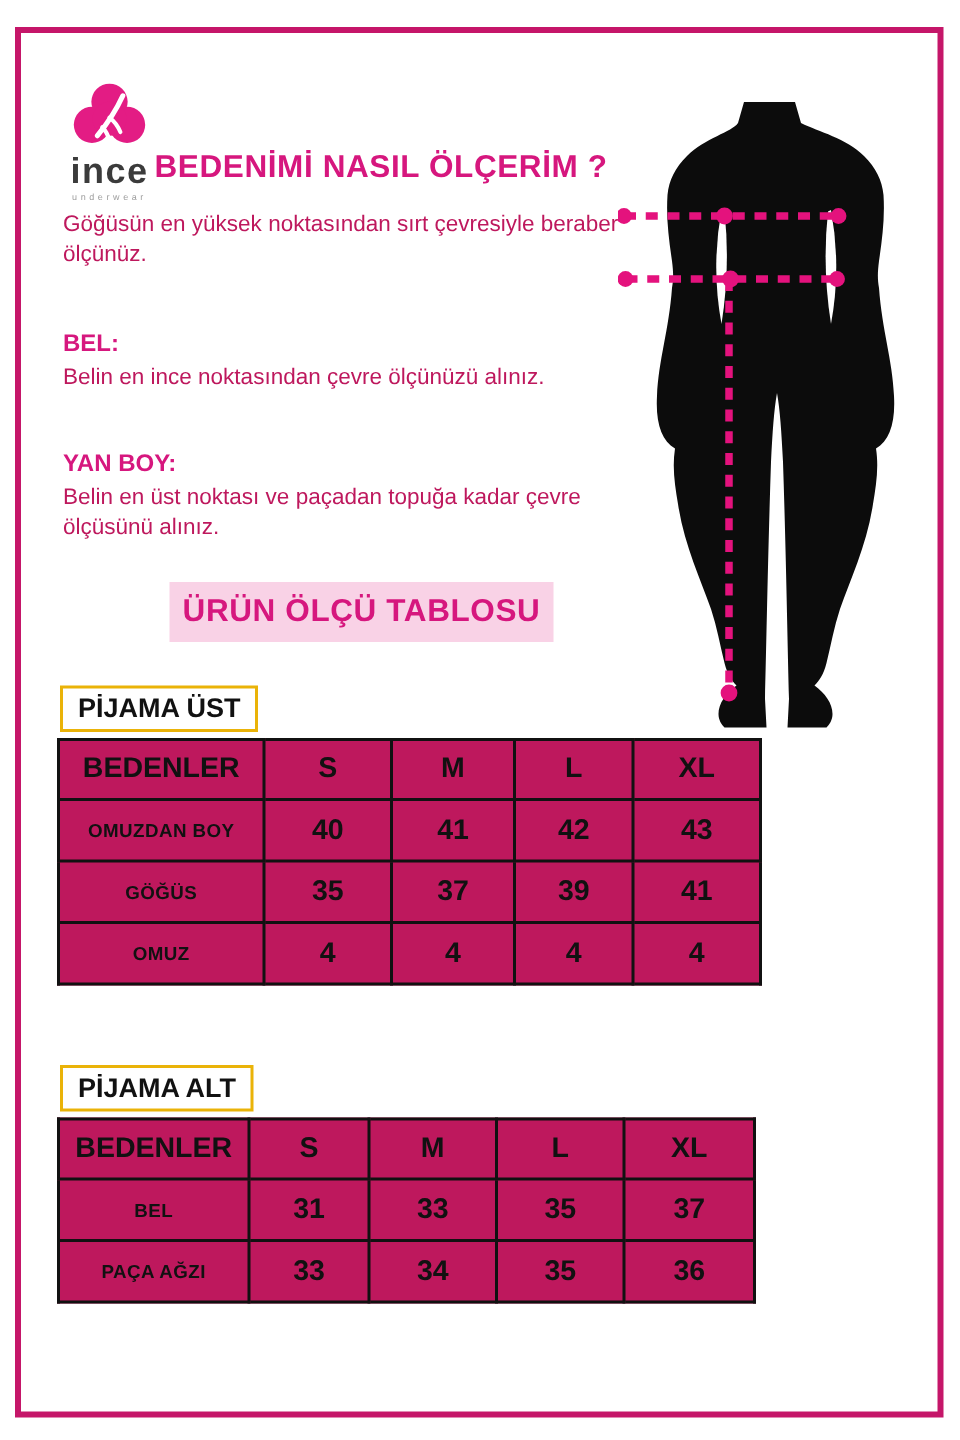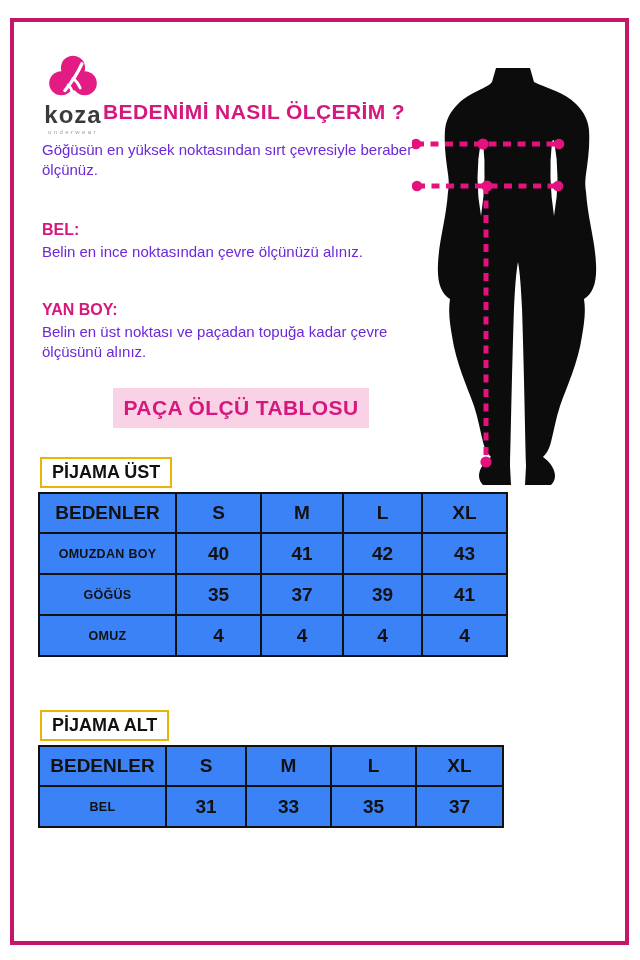--- a/index.html
+++ b/index.html
@@ -14,34 +14,34 @@
   .brand-name { font-size:24px; font-weight:bold; color:#3B3B3B; letter-spacing:1px; line-height:1; margin-top:-2px; }
   .brand-tagline { font-size:6px; color:#9E9E9E; letter-spacing:2.4px; line-height:1; margin-top:2px; }
 
   .page-title { position:absolute; left:103px; top:100px; font-size:21px; font-weight:bold; color:#D6177E; letter-spacing:0.4px; }
 
   .section { position:absolute; left:42px; width:372px; }
   .sec-gogus { top:140px; }
   .sec-bel   { top:221px; }
   .sec-yanboy{ top:301px; }
   .section-label { font-size:16px; font-weight:bold; color:#D6177E; margin-bottom:3px; }
-  .section-text  { font-size:15px; color:#6d28d9; line-height:1.32; }
+  .section-text  { font-size:15px; color:#be185d; line-height:1.32; }
 
   .banner { position:absolute; left:113px; top:388px; width:256px; height:40px; background:#F9D2E6;
             display:flex; align-items:center; justify-content:center;
             font-size:21px; font-weight:bold; color:#D6177E; letter-spacing:0.4px; }
 
   .figure { position:absolute; left:412px; top:68px; width:210px; height:420px; }
 
   .table-block { position:absolute; left:38px; }
   .tb1 { top:457px; }
   .tb2 { top:710px; }
   .table-title { display:inline-block; margin-left:2px; border:2px solid #eab308; padding:3px 10px 3px 10px;
                  font-size:18px; font-weight:bold; color:#111; background:#fff; }
-  table.size-table { border-collapse:collapse; background:#3b82f6; table-layout:fixed; }
+  table.size-table { border-collapse:collapse; background:#be185d; table-layout:fixed; }
   .tb1 table.size-table { margin-top:4px; width:468px; }
   .tb2 table.size-table { margin-top:4px; width:464px; }
   table.size-table th, table.size-table td {
     border:2px solid #111; text-align:center; vertical-align:middle; color:#111;
   }
   table.size-table th { font-size:19px; font-weight:bold; height:40px; }
   table.size-table td.val { font-size:19px; font-weight:bold; height:41px; }
   table.size-table td.rowlabel { font-size:12.5px; font-weight:bold; height:41px; letter-spacing:0.3px; }
 </style>
 </head>
@@ -57,39 +57,39 @@
         <circle cx="15.5" cy="35" r="15"></circle>
         <circle cx="44.5" cy="35" r="15"></circle>
         <circle cx="30" cy="30" r="14"></circle>
       </g>
       <g stroke="#FFFFFF" fill="none" stroke-linecap="round">
         <path d="M41,11 C36,22 29,33 20,44" stroke-width="4.2"></path>
         <path d="M30,29 C34,32 37,36 39,41" stroke-width="3.4"></path>
         <path d="M24,37 C27,40 29,44 30,48" stroke-width="3.4"></path>
       </g>
     </svg>
-    <div class="brand-name">koza</div>
+    <div class="brand-name">ince</div>
     <div class="brand-tagline">underwear</div>
   </div>
 
   <div class="page-title">BEDENİMİ NASIL ÖLÇERİM ?</div>
 
   <div class="section sec-gogus">
     <div class="section-text">Göğüsün en yüksek noktasından sırt çevresiyle beraber ölçünüz.</div>
   </div>
   <div class="section sec-yanboy">
     <div class="section-label">YAN BOY:</div>
     <div class="section-text">Belin en üst noktası ve paçadan topuğa kadar çevre ölçüsünü alınız.</div>
   </div>
   <div class="section sec-bel">
     <div class="section-label">BEL:</div>
     <div class="section-text">Belin en ince noktasından çevre ölçünüzü alınız.</div>
   </div>
 
-  <div class="banner">PAÇA ÖLÇÜ TABLOSU</div>
+  <div class="banner">ÜRÜN ÖLÇÜ TABLOSU</div>
 
   <div class="figure">
     <svg width="210" height="420" viewBox="0 0 210 420">
       <path fill="#0C0C0C" d="
         M84,0 L118,0 L122,14
         C134,20 152,24 164,36
         C172,44 176,52 177,62
         C178,78 176,92 174,106
         C173,114 173,118 174,124
         C176,152 183,172 184,196
@@ -204,16 +204,23 @@
         <th>L</th>
         <th>XL</th>
       </tr>
       <tr>
         <td class="rowlabel">BEL</td>
         <td class="val">31</td>
         <td class="val">33</td>
         <td class="val">35</td>
         <td class="val">37</td>
       </tr>
+      <tr>
+        <td class="rowlabel">PAÇA AĞZI</td>
+        <td class="val">33</td>
+        <td class="val">34</td>
+        <td class="val">35</td>
+        <td class="val">36</td>
+      </tr>
     </tbody>
       </table>
   </div>
 </div>
 
 </body></html>

